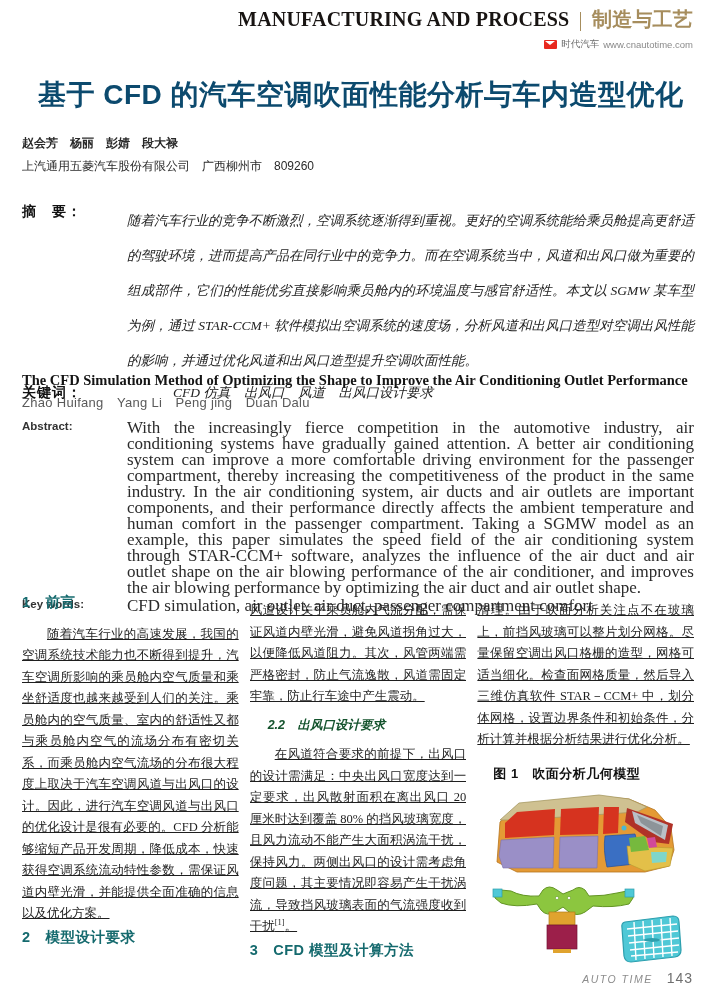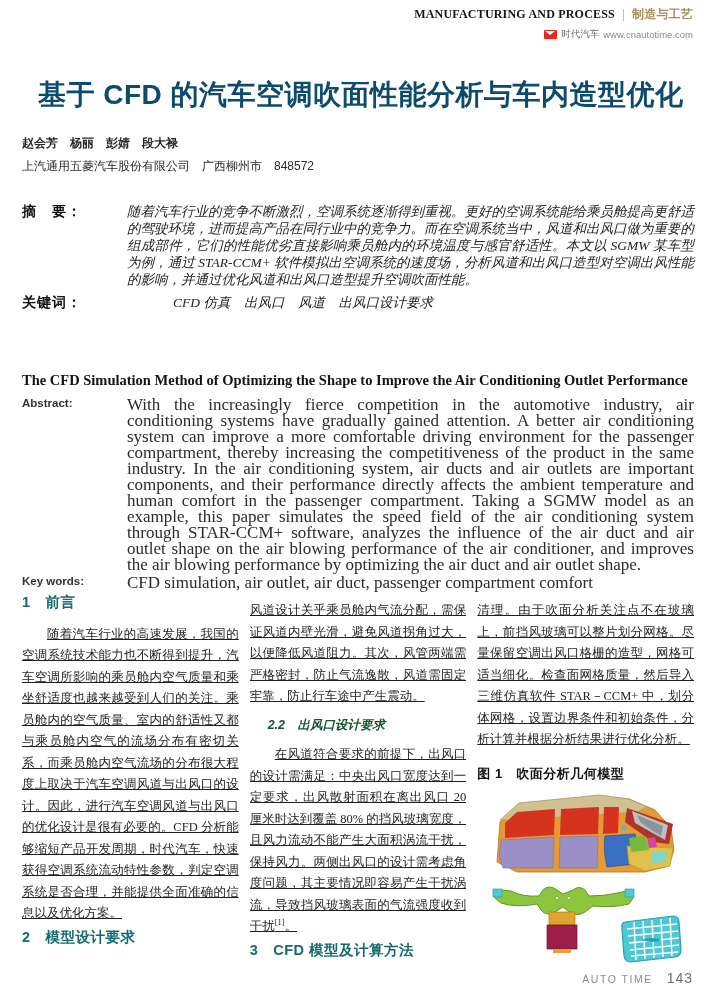--- a/index.html
+++ b/index.html
@@ -8,65 +8,65 @@
     width:715px;height:1000px;
     background:#ffffff;
     margin:0 auto;
     font-family:"Liberation Serif", serif;
     color:#1c1c1c;
     overflow:hidden;
     box-sizing:border-box;
   }
   
   .masthead{position:absolute;top:6px;right:22px;text-align:right;}
-  .mast-line1{font-family:"Liberation Serif",serif;font-weight:bold;font-size:12px;color:#181412;letter-spacing:.2px;}
+  .mast-line1{font-family:"Liberation Serif",serif;font-weight:bold;font-size:20px;color:#181412;letter-spacing:.2px;}
   .mast-sep{color:#a68d5d;font-weight:normal;margin:0 4px;}
   .mast-zh{color:#a68d5d;font-family:"Liberation Sans",sans-serif;font-weight:bold;}
   .mast-line2{margin-top:5px;font-size:9.5px;color:#7a7a7a;font-family:"Liberation Sans",sans-serif;display:flex;align-items:center;justify-content:flex-end;gap:4px;}
   .envelope{display:inline-block;width:13px;height:9px;background:#e8281e;position:relative;border-radius:1px;}
   .envelope:before{content:"";position:absolute;left:1px;top:1px;border-left:5.5px solid transparent;border-right:5.5px solid transparent;border-top:4px solid #ffffff;width:0;}
   .mag-name{color:#6f6f6f;}
   .mag-url{color:#8a8a8a;}
   
   .title-zh{
     position:absolute;left:38px;top:76px;width:680px;
     font-family:"Liberation Sans",sans-serif;
     font-weight:900;font-size:28px;letter-spacing:.5px;color:#0c4a6e;margin:0;
   }
   .authors-zh{position:absolute;left:22px;top:135px;font-family:"Liberation Sans",sans-serif;font-weight:bold;font-size:12px;color:#2a2a2a;}
   .affiliation{position:absolute;left:22px;top:158px;font-family:"Liberation Sans",sans-serif;font-size:12px;color:#2a2a2a;}
   
   .abs-zh{position:absolute;left:22px;top:203px;width:672px;}
   .abs-row{display:flex;align-items:flex-start;}
   .abs-label{flex:0 0 105px;font-family:"Liberation Sans",sans-serif;font-weight:bold;font-size:14px;color:#111;letter-spacing:1px;}
-  .abs-body{flex:1;font-style:italic;font-size:13.5px;line-height:17px;text-align:justify;color:#222;}
+  .abs-body{flex:1;font-style:italic;font-size:13.5px;line-height:35px;text-align:justify;color:#222;}
   .kw-row{margin-top:6px;gap:46px;}
   .kw-body{flex:1;font-style:italic;font-size:13.5px;color:#222;}
   
   .en-block{position:absolute;left:22px;top:372px;width:672px;}
   .en-title{font-family:"Liberation Serif",serif;font-weight:bold;font-size:14.5px;color:#141414;}
   .en-authors{margin-top:5px;font-family:"Liberation Sans",sans-serif;font-size:13px;color:#5a5a5a;letter-spacing:.3px;}
   .en-abs{margin-top:8px;}
   .en-label{flex:0 0 105px;font-family:"Liberation Sans",sans-serif;font-weight:bold;font-size:11.5px;color:#333;}
   .en-body{flex:1;font-size:17px;line-height:16px;text-align:justify;color:#2b2b2b;}
   .en-kw{margin-top:2px;}
   
   .columns{position:absolute;left:22px;top:592px;width:672px;height:372px;display:flex;gap:11px;}
   .col{width:217px;overflow:hidden;font-size:12.5px;line-height:21.5px;text-align:justify;color:#1f1f1f;}
   .col p{margin:8px 0 2px 0;text-decoration:underline;}
   .col p.indent{text-indent:2em;}
   h2.sec{font-family:"Liberation Sans",sans-serif;font-weight:bold;font-size:14.5px;color:#156a6e;margin:0 0 10px 0;letter-spacing:.5px;}
   h2.sec.mt{}
   h3.subsec{font-family:"Liberation Sans",sans-serif;font-weight:bold;font-size:12.5px;color:#14532d;margin:7px 0 5px 18px;font-style:italic;}
   sup{font-size:8.5px;vertical-align:super;line-height:0;}
-  .fig-caption{font-family:"Liberation Sans",sans-serif;font-weight:bold;font-size:13px;color:#111;margin:12px 0 6px 0;letter-spacing:.5px;}
+  .fig-caption{font-family:"Liberation Sans",sans-serif;font-weight:bold;font-size:13px;color:#111;margin:12px 0 6px 16px;letter-spacing:.5px;}
   .figure{width:217px;height:200px;}
   
   .footer{position:absolute;right:22px;bottom:14px;display:flex;align-items:baseline;gap:14px;font-family:"Liberation Sans",sans-serif;}
-  .ft-name{font-size:10.5px;color:#8c8c8c;letter-spacing:1.5px;}
+  .ft-name{font-size:10.5px;color:#8c8c8c;letter-spacing:1.5px;font-style:italic;}
   .ft-page{font-size:14px;color:#6f6f6f;letter-spacing:1px;}
 </style>
 </head>
 <body>
 
 <div class="page">
 
   <div class="masthead">
     <div class="mast-line1">
       <span>MANUFACTURING AND PROCESS</span>
@@ -75,50 +75,51 @@
     </div>
     <div class="mast-line2">
       <span class="envelope"></span>
       <span class="mag-name">时代汽车</span>
       <span class="mag-url">www.cnautotime.com</span>
     </div>
   </div>
 
   <h1 class="title-zh">基于 CFD 的汽车空调吹面性能分析与车内造型优化</h1>
   <div class="authors-zh">赵会芳　杨丽　彭婧　段大禄</div>
-  <div class="affiliation">上汽通用五菱汽车股份有限公司　广西柳州市　848572</div>
+  <div class="affiliation">上汽通用五菱汽车股份有限公司　广西柳州市　809260</div>
 
   <div class="abs-zh">
     <div class="abs-row">
       <div class="abs-label">摘　要：</div>
       <div class="abs-body">随着汽车行业的竞争不断激烈，空调系统逐渐得到重视。更好的空调系统能给乘员舱提高更舒适的驾驶环境，进而提高产品在同行业中的竞争力。而在空调系统当中，风道和出风口做为重要的组成部件，它们的性能优劣直接影响乘员舱内的环境温度与感官舒适性。本文以 SGMW 某车型为例，通过 STAR-CCM+ 软件模拟出空调系统的速度场，分析风道和出风口造型对空调出风性能的影响，并通过优化风道和出风口造型提升空调吹面性能。</div>
     </div>
     <div class="abs-row kw-row">
       <div class="abs-label">关键词：</div>
       <div class="kw-body">CFD 仿真　出风口　风道　出风口设计要求</div>
     </div>
   </div>
 
   <div class="en-block">
     <div class="en-title">The CFD Simulation Method of Optimizing the Shape to Improve the Air Conditioning Outlet Performance</div>
+    <div class="en-authors">Zhao Huifang　Yang Li　Peng jing　Duan Dalu</div>
     <div class="abs-row en-abs">
       <div class="en-label">Abstract:</div>
       <div class="en-body">With the increasingly fierce competition in the automotive industry, air conditioning systems have gradually gained attention. A better air conditioning system can improve a more comfortable driving environment for the passenger compartment, thereby increasing the competitiveness of the product in the same industry. In the air conditioning system, air ducts and air outlets are important components, and their performance directly affects the ambient temperature and human comfort in the passenger compartment. Taking a SGMW model as an example, this paper simulates the speed field of the air conditioning system through STAR-CCM+ software, analyzes the influence of the air duct and air outlet shape on the air blowing performance of the air conditioner, and improves the air blowing performance by optimizing the air duct and air outlet shape.</div>
     </div>
     <div class="abs-row en-kw">
       <div class="en-label">Key words:</div>
       <div class="en-body">CFD simulation, air outlet, air duct, passenger compartment comfort</div>
     </div>
   </div>
 
   <div class="columns">
 
     <div class="col">
       <h2 class="sec">1　前言</h2>
-      <p class="indent">随着汽车行业的高速发展，我国的空调系统技术能力也不断得到提升，汽车空调所影响的乘员舱内空气质量和乘坐舒适度也越来越受到人们的关注。乘员舱内的空气质量、室内的舒适性又都与乘员舱内空气的流场分布有密切关系，而乘员舱内空气流场的分布很大程度上取决于汽车空调风道与出风口的设计。因此，进行汽车空调风道与出风口的优化设计是很有必要的。CFD 分析能够缩短产品开发周期，时代汽车，快速获得空调系统流动特性参数，判定空调系统是否合理，并能提供全面准确的信息以及优化方案。</p>
+      <p class="indent">随着汽车行业的高速发展，我国的空调系统技术能力也不断得到提升，汽车空调所影响的乘员舱内空气质量和乘坐舒适度也越来越受到人们的关注。乘员舱内的空气质量、室内的舒适性又都与乘员舱内空气的流场分布有密切关系，而乘员舱内空气流场的分布很大程度上取决于汽车空调风道与出风口的设计。因此，进行汽车空调风道与出风口的优化设计是很有必要的。CFD 分析能够缩短产品开发周期，降低成本，快速获得空调系统流动特性参数，需保证风道内壁光滑，并能提供全面准确的信息以及优化方案。</p>
       <h2 class="sec mt">2　模型设计要求</h2>
 
     </div>
 
     <div class="col">
       <p>风道设计关乎乘员舱内气流分配，需保证风道内壁光滑，避免风道拐角过大，以便降低风道阻力。其次，风管两端需严格密封，防止气流逸散，风道需固定牢靠，防止行车途中产生震动。</p>
       <h3 class="subsec">2.2　出风口设计要求</h3>
       <p class="indent"><span>在风道符合要求的前提下，出风口的设计需满足：中央出风口宽度达到一定要求，出风散射面积在离出风口 20 厘米时达到覆盖 80% 的挡风玻璃宽度，且风力流动不能产生大面积涡流干扰，保持风力。两侧出风口的设计需考虑角度问题，其主要情况即容易产生干扰涡流，导致挡风玻璃表面的气流强度收到干扰</span><sup>[1]</sup><span>。</span></p>
       <h2 class="sec mt">3　CFD 模型及计算方法</h2>
 

